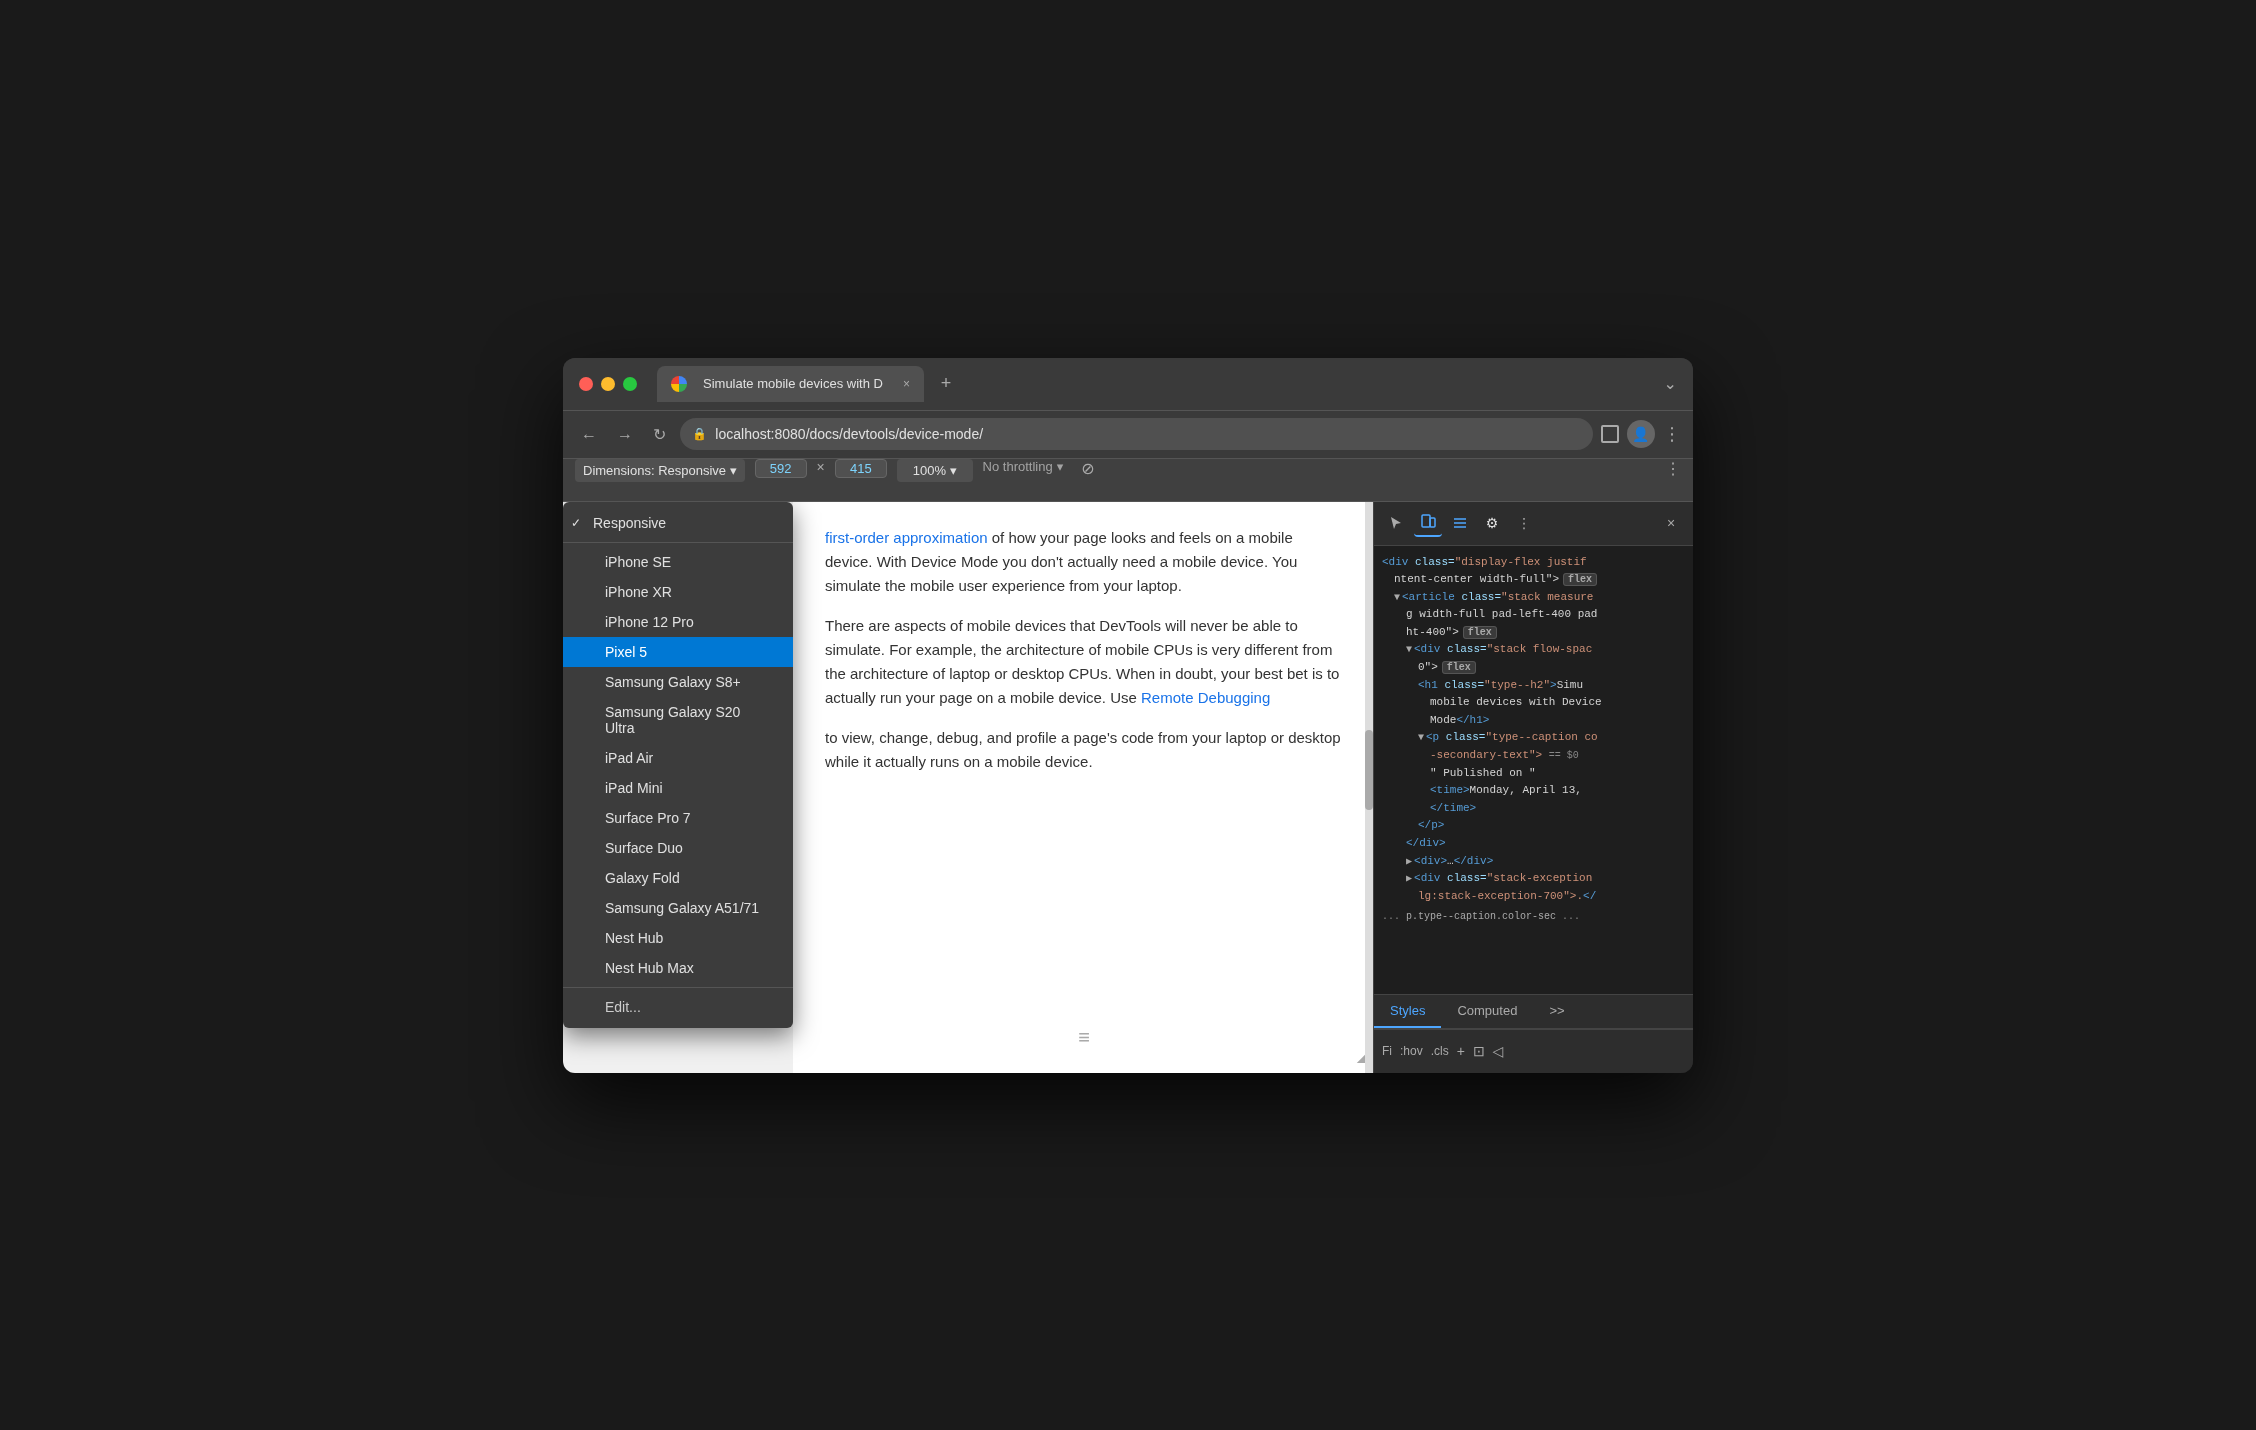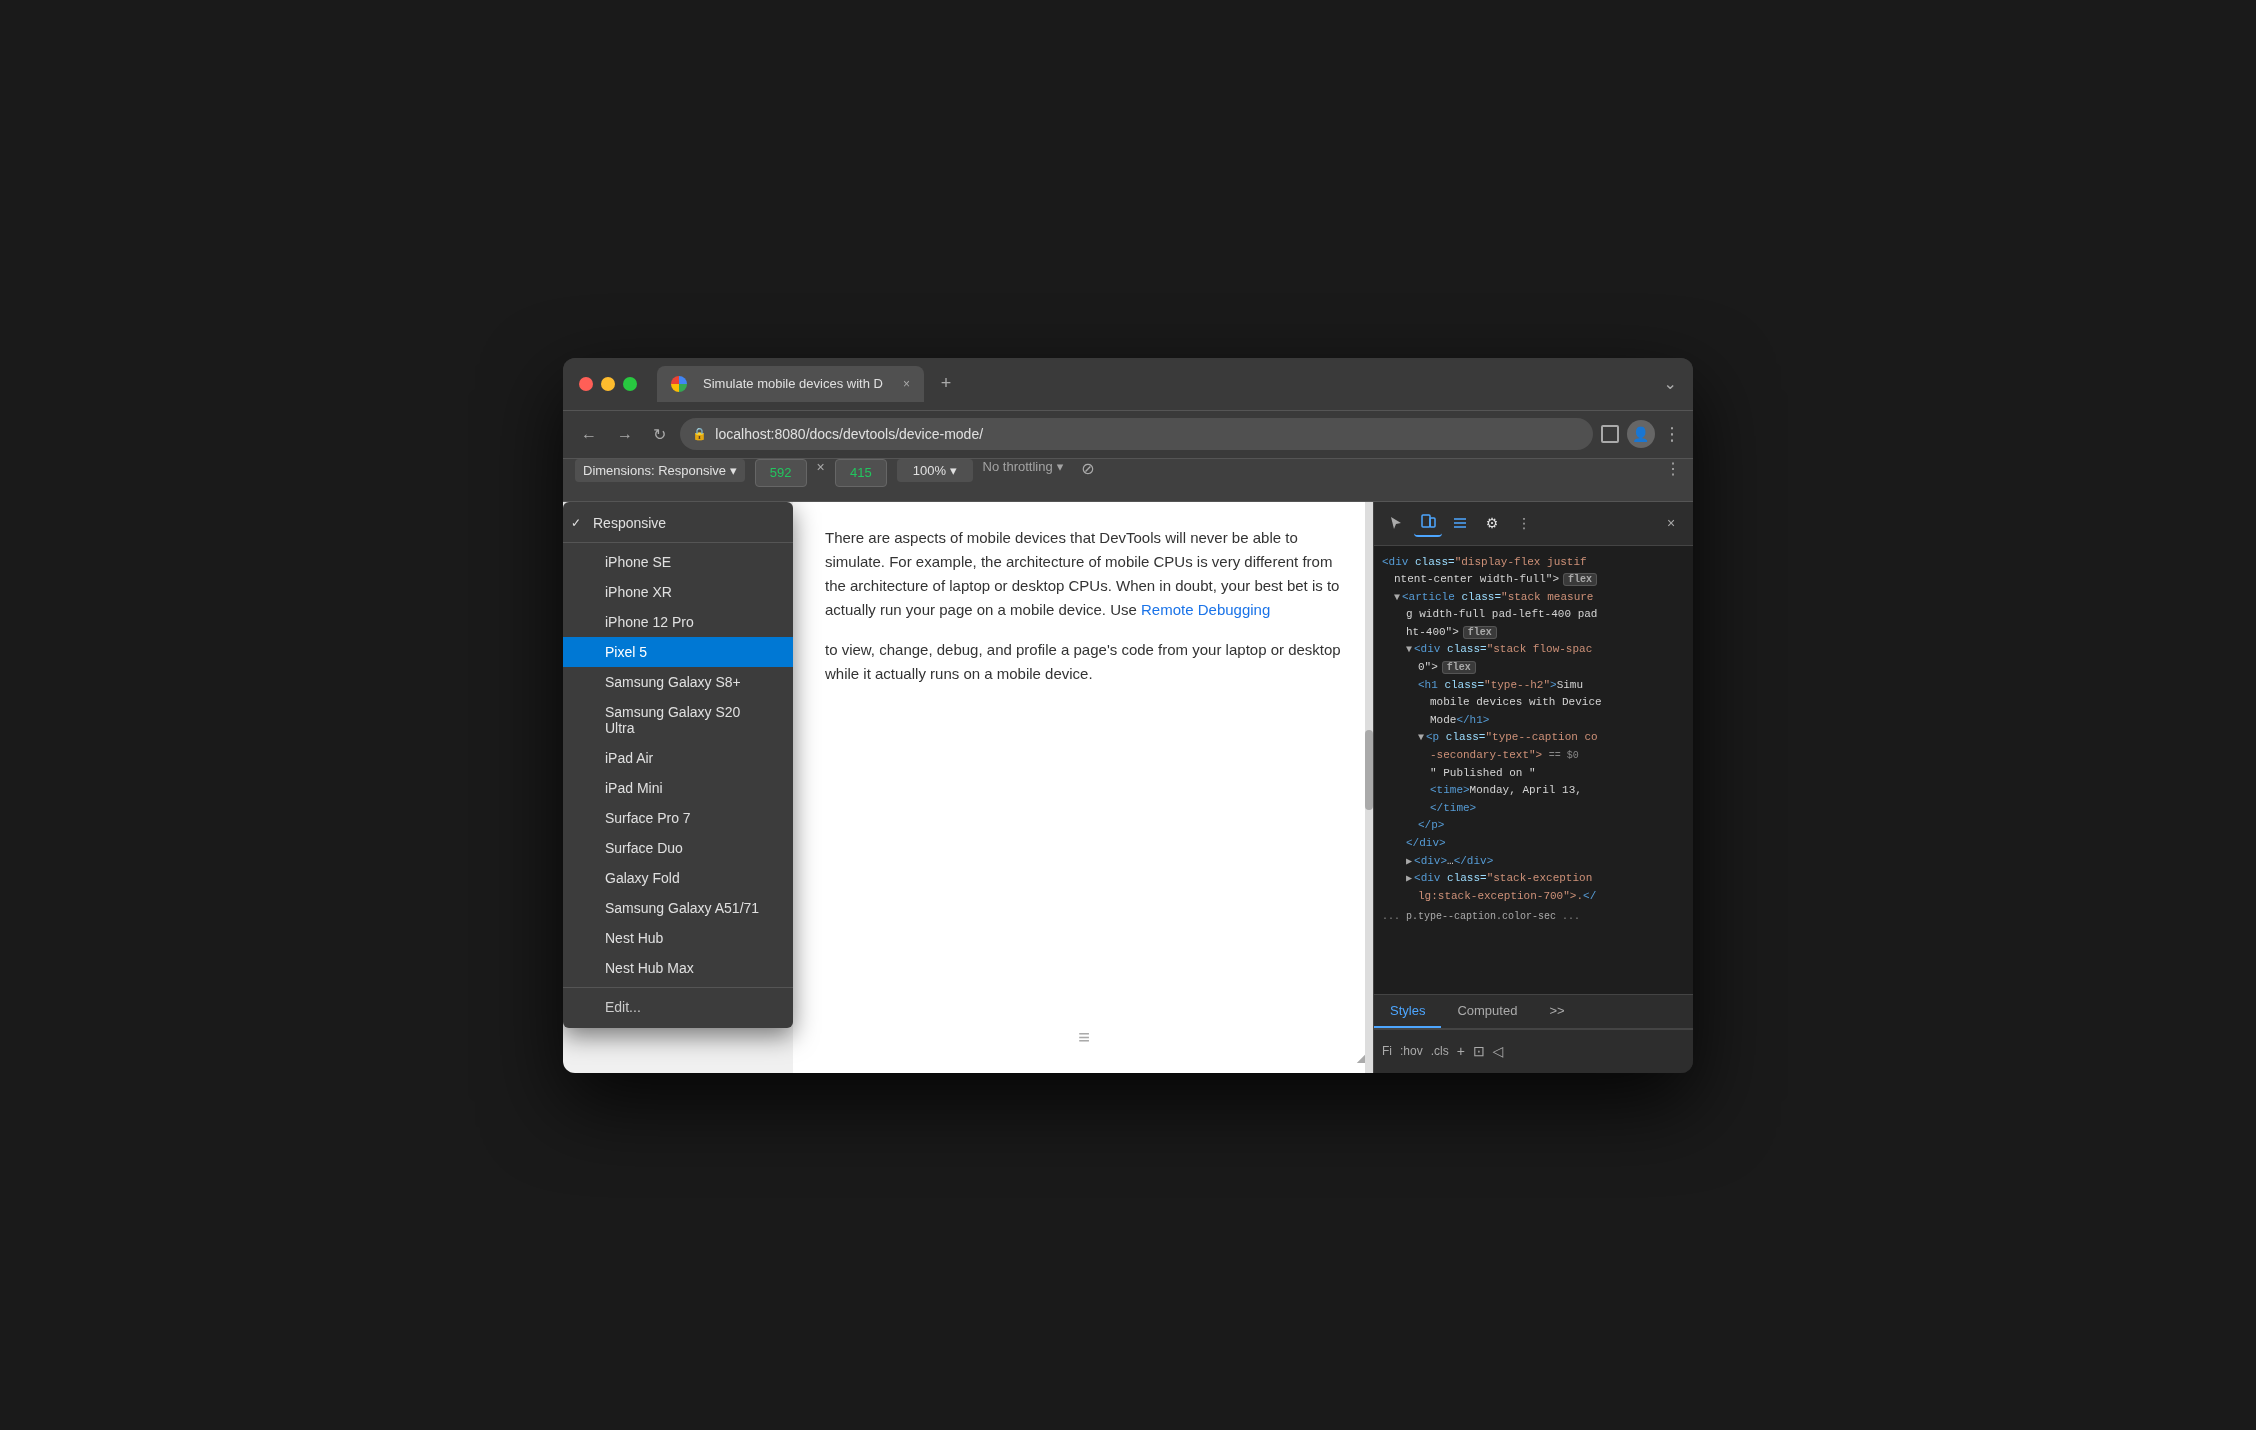--- a/index.html
+++ b/index.html
@@ -168,24 +168,24 @@
       padding: 4px 8px;
       cursor: pointer;
       display: flex;
       align-items: center;
       gap: 4px;
     }
     .dim-input {
       background: #505050;
       border: 1px solid #666;
       border-radius: 4px;
-      color: #22c55e;
+      color: #7dd3fc;
       font-size: 13px;
       width: 52px;
-      height: 28px;
+      height: 19px;
       text-align: center;
     }
     .dim-separator { color: #aaa; font-size: 14px; }
     .zoom-btn {
       background: #505050;
       border: none;
       border-radius: 4px;
       color: #e0e0e0;
       font-size: 13px;
       padding: 4px 16px;
@@ -532,20 +532,24 @@
         </div>
         <div class="dropdown-divider"></div>
         <div class="dropdown-item edit-item">
           <span class="check-mark"></span>
           <span>Edit...</span>
         </div>
       </div>
 
       <div class="page-content">
         <p>
+          <a>first-order approximation</a>
+          <span> of how your page looks and feels on a mobile device. With Device Mode you don't actually need a mobile device. You simulate the mobile user experience from your laptop.</span>
+        </p>
+        <p>
           <span>There are aspects of mobile devices that DevTools will never be able to simulate. For example, the architecture of mobile CPUs is very different from the architecture of laptop or desktop CPUs. When in doubt, your best bet is to actually run your page on a mobile device. Use </span>
           <a>Remote Debugging</a>
         </p>
         <p>
           to view, change, debug, and profile a page's code from your laptop or desktop while it actually runs on a mobile device.
         </p>
         <div class="resize-handle">≡</div>
         <div class="corner-handle">◢</div>
       </div>
 

